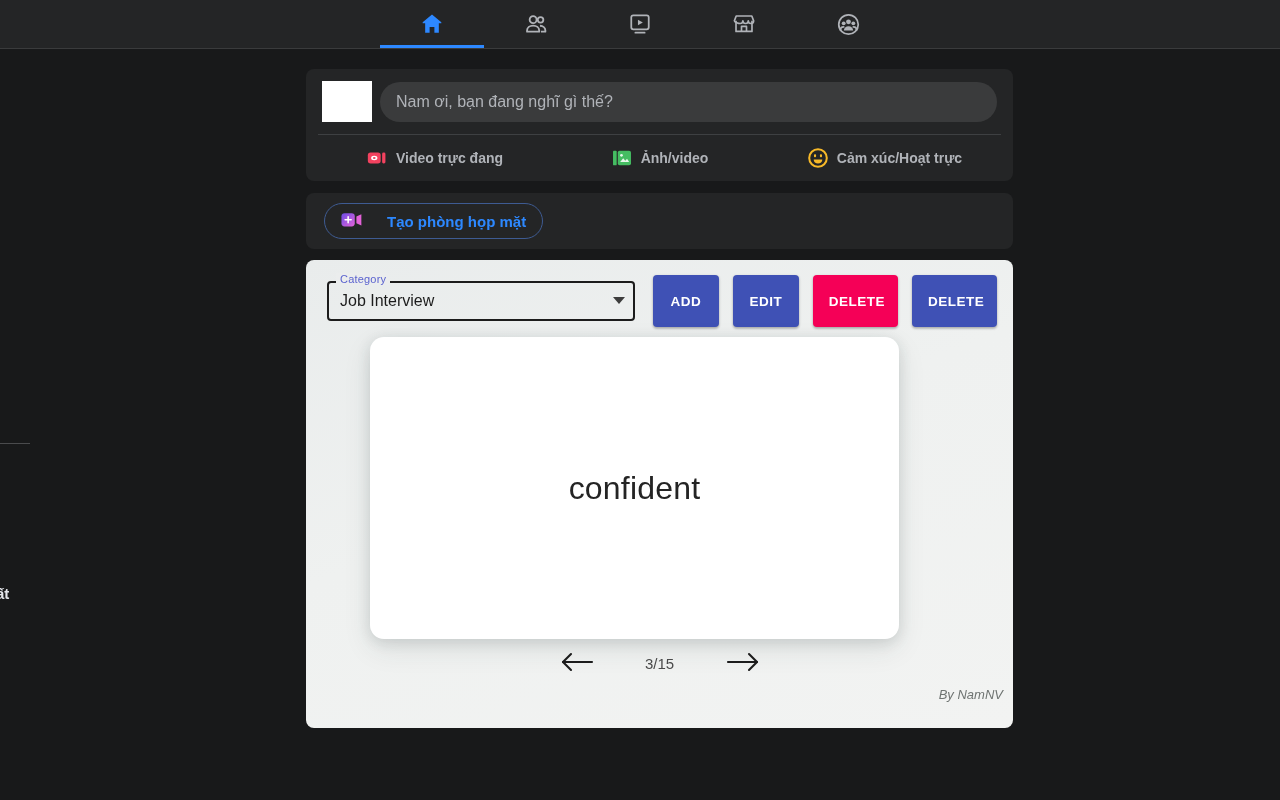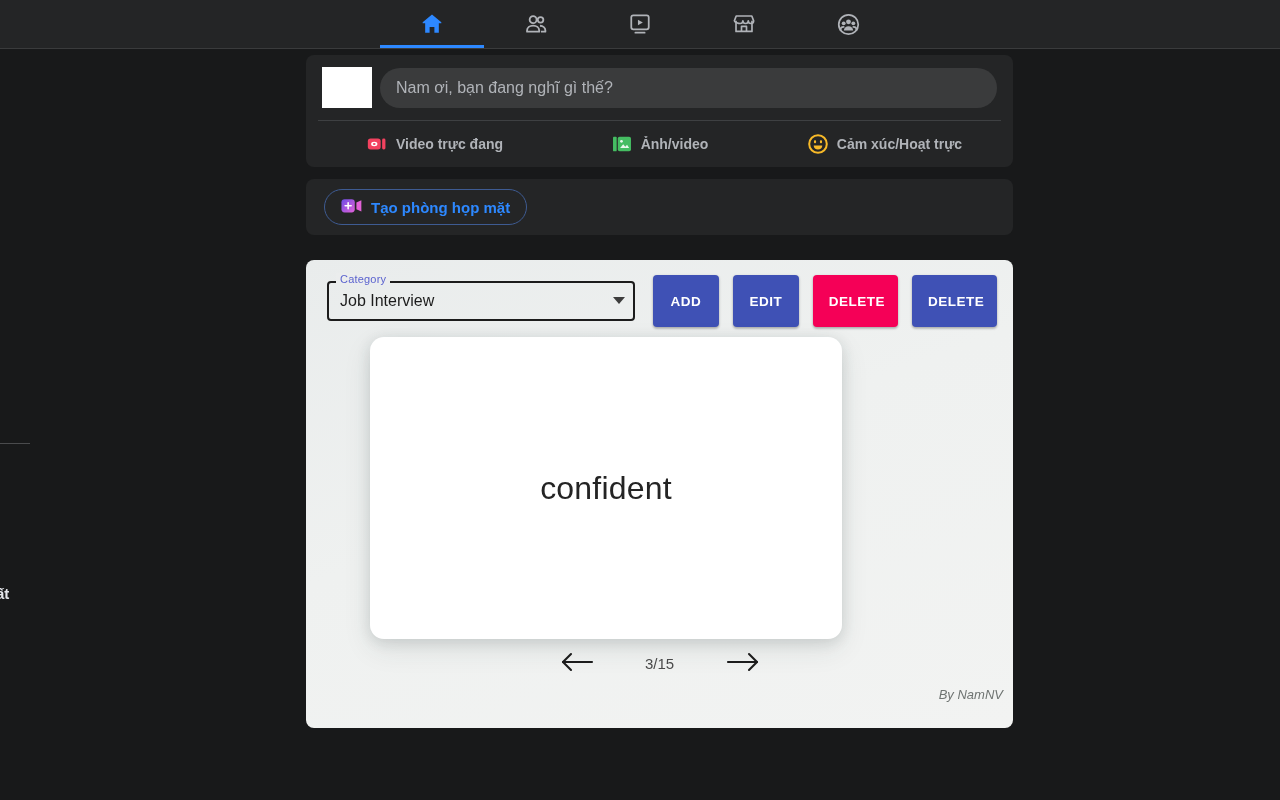--- a/index.html
+++ b/index.html
@@ -62,21 +62,21 @@
     width: 104px;
     height: 3px;
     background: #2d88ff;
   }
 
   .nav-tab svg { display: block; }
 
   
   .feed {
     position: absolute;
-    top: 55px;
+    top: 69px;
     left: 306px;
     width: 707px;
   }
 
   .card {
     background: #242526;
     border-radius: 8px;
     margin-bottom: 12px;
   }
 
@@ -137,21 +137,21 @@
     color: #b0b3b8;
   }
   .composer-action .ca-icon { display: flex; align-items: center; }
 
   
   .rooms { padding: 10px 18px; }
 
   .room-btn {
     display: inline-flex;
     align-items: center;
-    gap: 8px;
+    gap: 24px;
     height: 36px;
     padding: 0 16px;
     border: 1px solid #3e5b92;
     border-radius: 18px;
     background: transparent;
     color: #2d88ff;
     font-size: 15px;
     font-weight: bold;
     font-family: "Liberation Sans", sans-serif;
     cursor: pointer;
@@ -250,21 +250,21 @@
   }
   .fa-btn.primary { background: #3f51b5; }
   .fa-btn.danger  { background: #f50057; }
   .fa-btn:last-child { margin-right: 0; }
 
   
   .flashcard {
     position: absolute;
     top: 77px;
     left: 64px;
-    width: 472px;
+    width: 529px;
     height: 302px;
     background: #ffffff;
     border-radius: 14px;
     display: flex;
     align-items: center;
     justify-content: center;
     box-shadow: 0 3px 14px rgba(40,60,60,.14), 0 10px 28px rgba(40,60,60,.10);
     cursor: pointer;
   }
 

